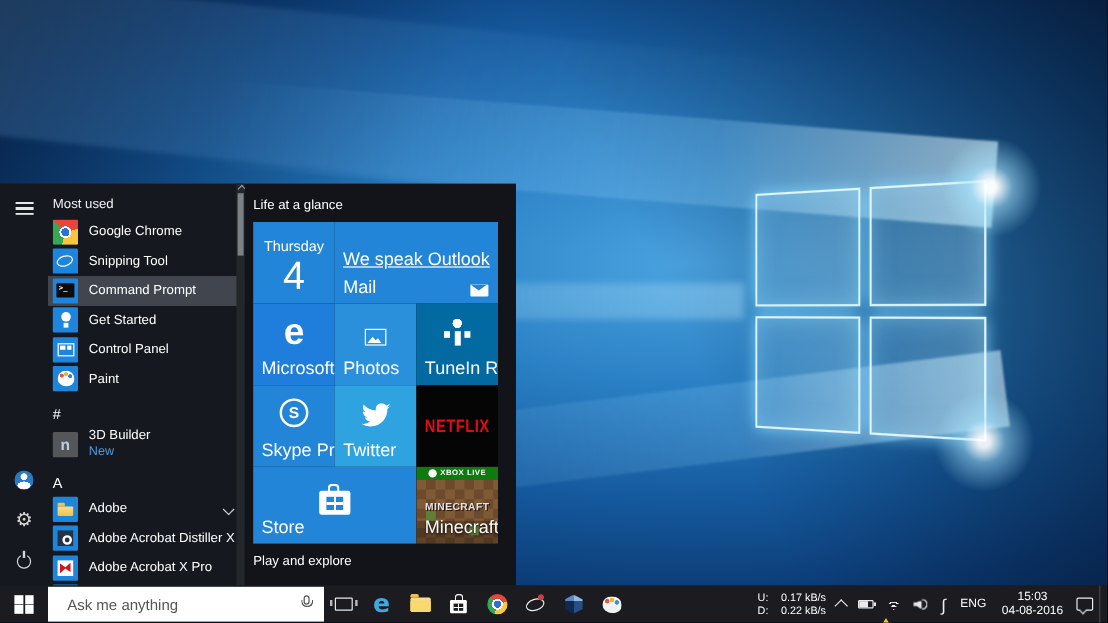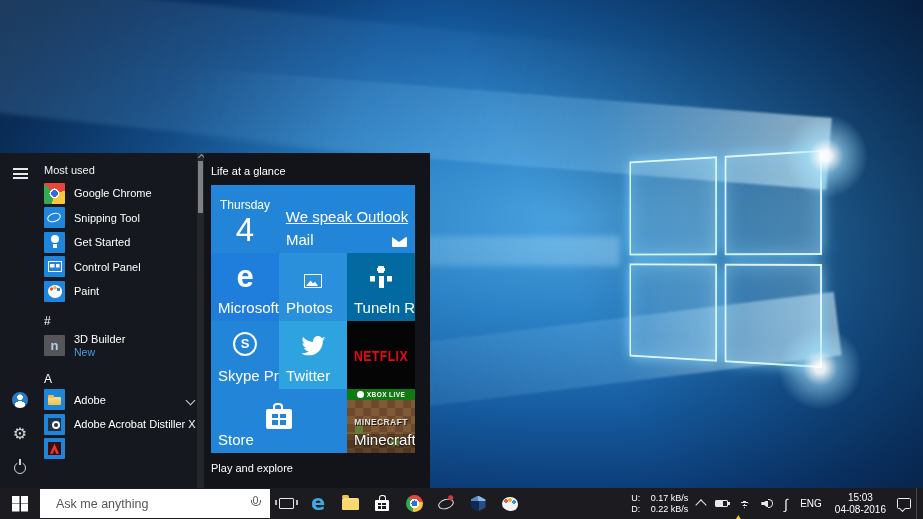--- a/index.html
+++ b/index.html
@@ -256,20 +256,24 @@
       <div class="list-header">Most used</div>
 
       <div class="app-row">
         <span class="ic ic-chrome"></span>
         <span class="app-label">Google Chrome</span>
       </div>
       <div class="app-row">
         <span class="ic ic-blue ic-snip"></span>
         <span class="app-label">Snipping Tool</span>
       </div>
+      <div class="app-row hl">
+        <span class="ic ic-blue ic-cmd"></span>
+        <span class="app-label">Command Prompt</span>
+      </div>
       <div class="app-row">
         <span class="ic ic-blue ic-bulb"></span>
         <span class="app-label">Get Started</span>
       </div>
       <div class="app-row">
         <span class="ic ic-blue ic-cpl"></span>
         <span class="app-label">Control Panel</span>
       </div>
       <div class="app-row">
         <span class="ic ic-blue ic-paint"></span>
@@ -289,20 +293,24 @@
       <div class="list-section">A</div>
 
       <div class="app-row">
         <span class="ic ic-blue ic-folder"></span>
         <span class="app-label">Adobe</span>
         <span class="chev-down"></span>
       </div>
       <div class="app-row">
         <span class="ic ic-blue ic-dist"></span>
         <span class="app-label">Adobe Acrobat Distiller X</span>
+      </div>
+      <div class="app-row">
+        <span class="ic ic-blue ic-acro"></span>
+        <span class="app-label">Adobe Acrobat X Pro</span>
       </div>
       <div class="app-row">
         <span class="ic ic-blue ic-aam"></span>
 
       </div>
     </div>
 
     <div class="sm-scrollbar">
       <span class="sb-arrow"></span>
       <span class="sb-thumb"></span>

